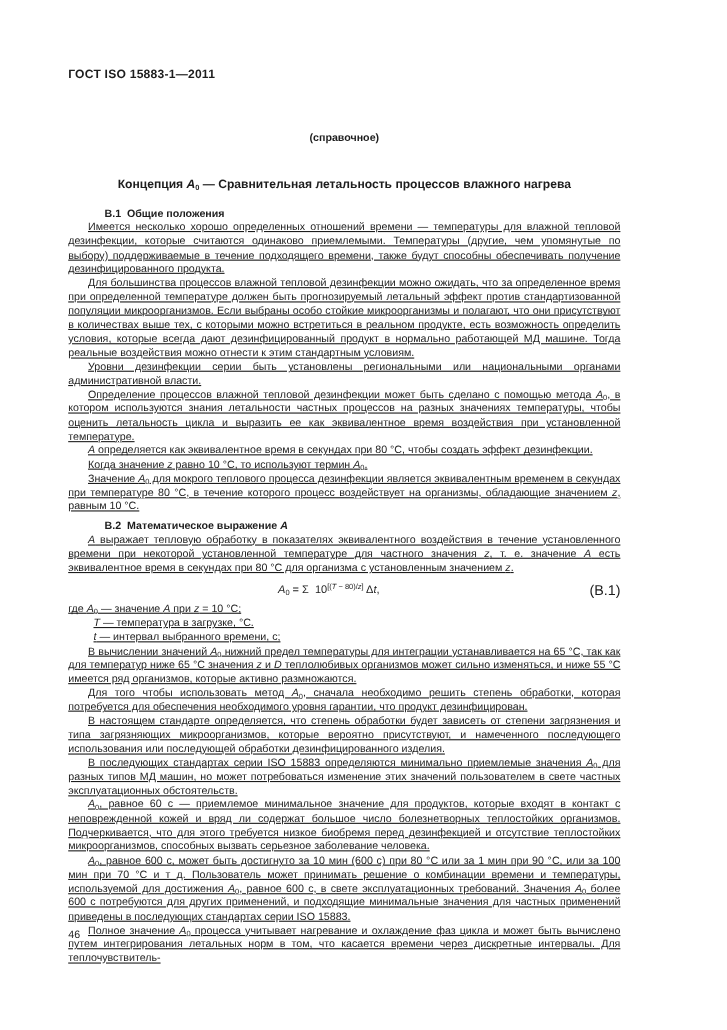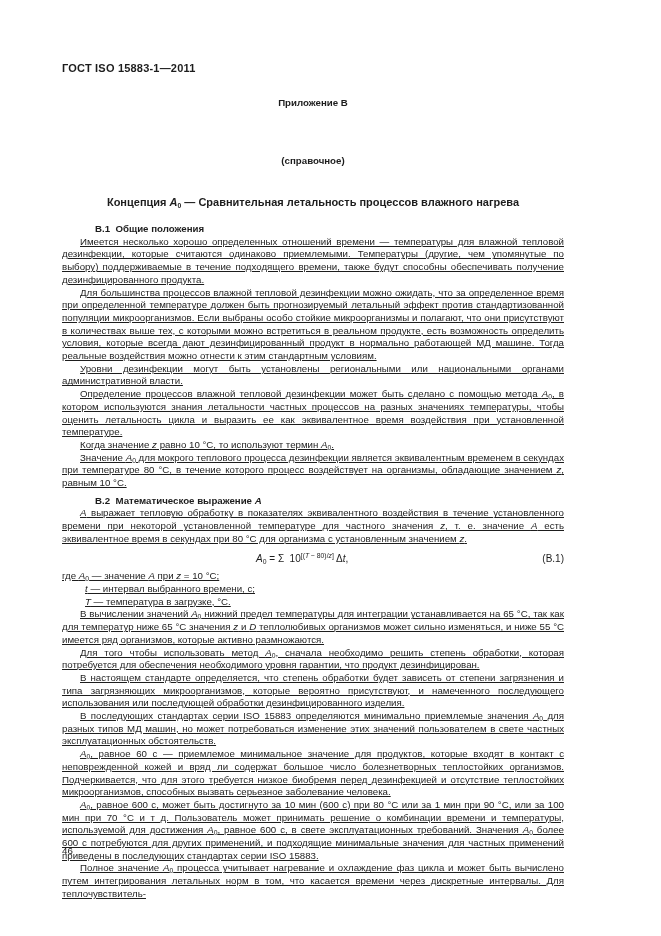--- a/index.html
+++ b/index.html
@@ -18,51 +18,51 @@
   }
   .body{
     margin-top:14px;font-size:9.7px;line-height:12.7px;text-align:justify;
   }
   .sec-heading{font-weight:bold;margin:5px 0 0 33px;text-align:left;}
   .body p{margin:0;text-indent:18px;text-decoration:underline;}
   .body p.def{text-indent:0;}
   .body p.def2{text-indent:0;margin-left:23px;}
   .formula-row{display:flex;align-items:center;margin:7px 0 5px 0;}
   .formula{flex:1;text-align:center;font-size:10px;}
-  .formula-num{text-align:right;font-size:10px;}
+  .formula-num{text-align:right;font-size:13px;}
   sup{font-size:6.8px;vertical-align:4px;line-height:0;}
   sub{font-size:6.8px;vertical-align:-2px;line-height:0;}
   i{font-style:italic;}
   .page-number{position:absolute;left:62px;top:845px;font-size:9.7px;text-align:center;}
 </style>
 </head>
 <body>
 
 <div class="page">
   <div class="doc-header">ГОСТ ISO 15883-1—2011</div>
-  <div class="annex annex-label">Приложение В</div>
   <div class="annex">(справочное)</div>
   <h1 class="title">Концепция <i>A</i><sub>0</sub> — Сравнительная летальность процессов влажного нагрева</h1>
   <main class="body">
       <div class="sec-heading">В.1&nbsp;&nbsp;Общие положения</div>
       <p class="p">Имеется несколько хорошо определенных отношений времени — температуры для влажной тепловой дезинфекции, которые считаются одинаково приемлемыми. Температуры (другие, чем упомянутые по выбору) поддерживаемые в течение подходящего времени, также будут способны обеспечивать получение дезинфицированного продукта.</p>
       <p class="p">Для большинства процессов влажной тепловой дезинфекции можно ожидать, что за определенное время при определенной температуре должен быть прогнозируемый летальный эффект против стандартизованной популяции микроорганизмов. Если выбраны особо стойкие микроорганизмы и полагают, что они присутствуют в количествах выше тех, с которыми можно встретиться в реальном продукте, есть возможность определить условия, которые всегда дают дезинфицированный продукт в нормально работающей МД машине. Тогда реальные воздействия можно отнести к этим стандартным условиям.</p>
-      <p class="p">Уровни дезинфекции могут быть установлены региональными или национальными органами административной власти.</p>
+      <p class="p">Уровни дезинфекции серии быть установлены региональными или национальными органами административной власти.</p>
       <p class="p">Определение процессов влажной тепловой дезинфекции может быть сделано с помощью метода <i>A</i><sub>0</sub>, в котором используются знания летальности частных процессов на разных значениях температуры, чтобы оценить летальность цикла и выразить ее как эквивалентное время воздействия при установленной температуре.</p>
+      <p class="p"><i>A</i> определяется как эквивалентное время в секундах при 80 °С, чтобы создать эффект дезинфекции.</p>
       <p class="p">Когда значение <i>z</i> равно 10 °С, то используют термин <i>A</i><sub>0</sub>.</p>
       <p class="p">Значение <i>A</i><sub>0</sub> для мокрого теплового процесса дезинфекции является эквивалентным временем в секундах при температуре 80 °С, в течение которого процесс воздействует на организмы, обладающие значением <i>z</i>, равным 10 °С.</p>
       <div class="sec-heading">В.2&nbsp;&nbsp;Математическое выражение <i>A</i></div>
       <p class="p"><i>A</i> выражает тепловую обработку в показателях эквивалентного воздействия в течение установленного времени при некоторой установленной температуре для частного значения <i>z</i>, т. е. значение <i>A</i> есть эквивалентное время в секундах при 80 °С для организма с установленным значением <i>z</i>.</p>
       <div class="formula-row">
         <span class="formula"><i>A</i><sub>0</sub> = Σ&nbsp;&nbsp;10<sup>[(<i>T</i> − 80)/<i>z</i>]</sup> Δ<i>t</i>,</span>
         <span class="formula-num">(В.1)</span>
       </div>
       <p class="def">где <i>A</i><sub>0</sub> — значение <i>A</i> при <i>z</i> = 10 °С;</p>
+      <p class="def2"><i>T</i> — температура в загрузке, °С.</p>
       <p class="def2"><i>t</i> — интервал выбранного времени, с;</p>
-      <p class="def2"><i>T</i> — температура в загрузке, °С.</p>
       <p class="p">В вычислении значений <i>A</i><sub>0</sub> нижний предел температуры для интеграции устанавливается на 65 °С, так как для температур ниже 65 °С значения <i>z</i> и <i>D</i> теплолюбивых организмов может сильно изменяться, и ниже 55 °С имеется ряд организмов, которые активно размножаются.</p>
       <p class="p">Для того чтобы использовать метод <i>A</i><sub>0</sub>, сначала необходимо решить степень обработки, которая потребуется для обеспечения необходимого уровня гарантии, что продукт дезинфицирован.</p>
       <p class="p">В настоящем стандарте определяется, что степень обработки будет зависеть от степени загрязнения и типа загрязняющих микроорганизмов, которые вероятно присутствуют, и намеченного последующего использования или последующей обработки дезинфицированного изделия.</p>
       <p class="p">В последующих стандартах серии ISO 15883 определяются минимально приемлемые значения <i>A</i><sub>0</sub> для разных типов МД машин, но может потребоваться изменение этих значений пользователем в свете частных эксплуатационных обстоятельств.</p>
       <p class="p"><i>A</i><sub>0</sub>, равное 60 с — приемлемое минимальное значение для продуктов, которые входят в контакт с неповрежденной кожей и вряд ли содержат большое число болезнетворных теплостойких организмов. Подчеркивается, что для этого требуется низкое биобремя перед дезинфекцией и отсутствие теплостойких микроорганизмов, способных вызвать серьезное заболевание человека.</p>
       <p class="p"><i>A</i><sub>0</sub>, равное 600 с, может быть достигнуто за 10 мин (600 с) при 80 °С или за 1 мин при 90 °С, или за 100 мин при 70 °С и т д. Пользователь может принимать решение о комбинации времени и температуры, используемой для достижения <i>A</i><sub>0</sub>, равное 600 с, в свете эксплуатационных требований. Значения <i>A</i><sub>0</sub> более 600 с потребуются для других применений, и подходящие минимальные значения для частных применений приведены в последующих стандартах серии ISO 15883.</p>
       <p class="p">Полное значение <i>A</i><sub>0</sub> процесса учитывает нагревание и охлаждение фаз цикла и может быть вычислено путем интегрирования летальных норм в том, что касается времени через дискретные интервалы. Для теплочувствитель-</p>
     </main>
   <div class="page-number">46</div>
 </div>

